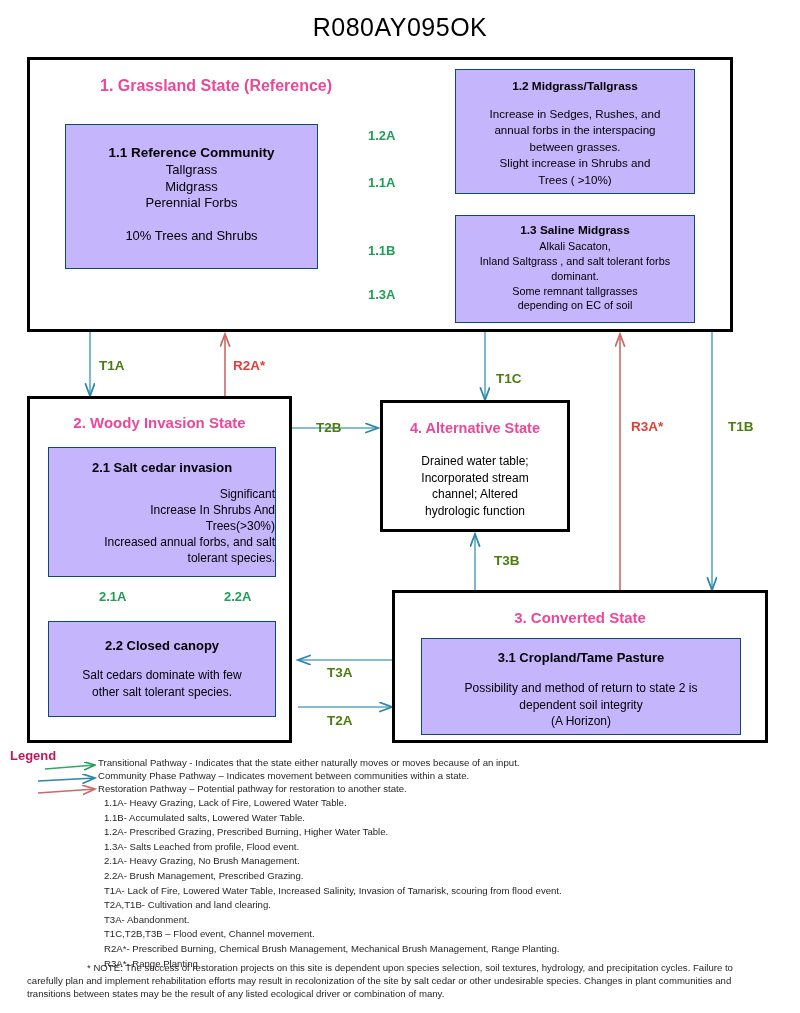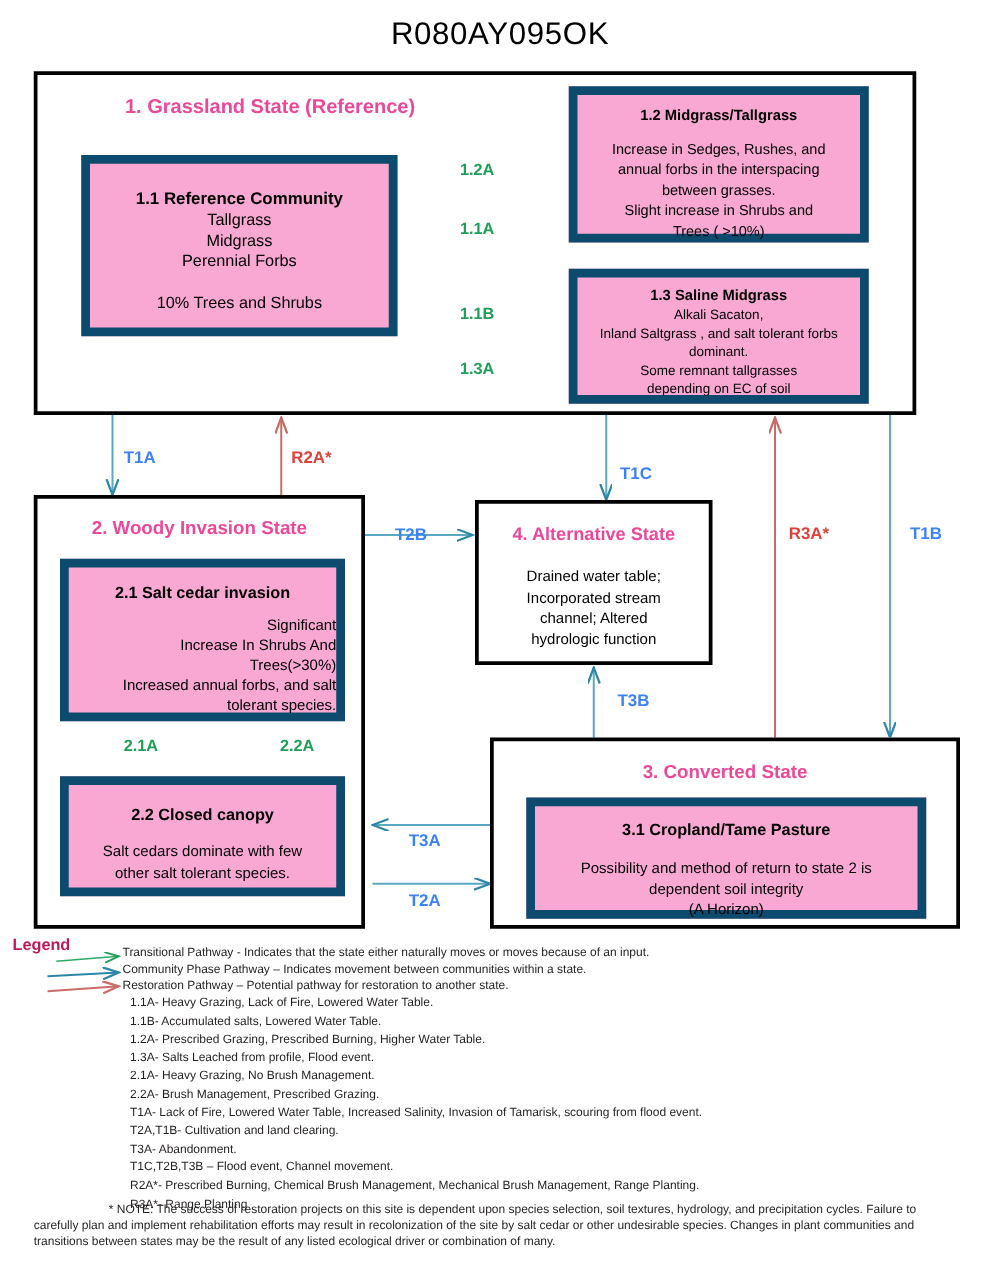--- a/index.html
+++ b/index.html
@@ -45,22 +45,22 @@
     position:absolute;
     font-weight:bold;
     color:#ec4899;
     text-align:center;
     white-space:nowrap;
   }
 
   
   .phase-box{
     position:absolute;
-    border:7px solid #0c4a6e;
-    background:#f9a8d4;
+    border:1px solid #0c4a6e;
+    background:#c4b5fd;
     box-sizing:border-box;
     text-align:center;
     color:#000;
     line-height:1.18;
   }
   .phase-title{
     font-weight:bold;
     display:block;
   }
   .phase-body{
@@ -68,21 +68,21 @@
     white-space:pre-line;
   }
 
   
   .lbl{
     position:absolute;
     font-weight:bold;
     white-space:nowrap;
   }
   .lbl-green{ color:#1f9e58; }
-  .lbl-blue { color:#3b82f6; }
+  .lbl-blue { color:#4d7c0f; }
   .lbl-red  { color:#e0403a; }
 
   
   .legend-title{
     position:absolute;
     left:10px; top:748px;
     font-size:13px;
     font-weight:bold;
     color:#be185d;
   }

